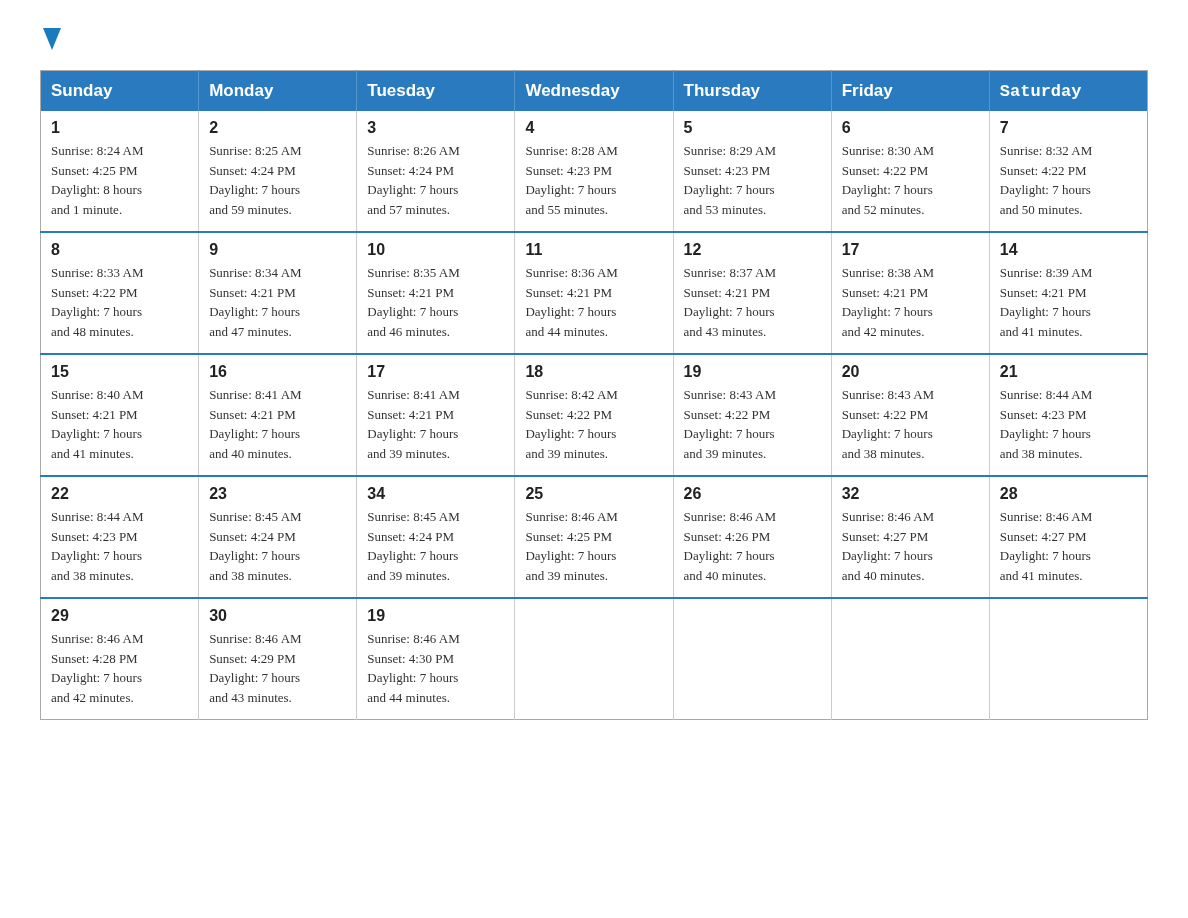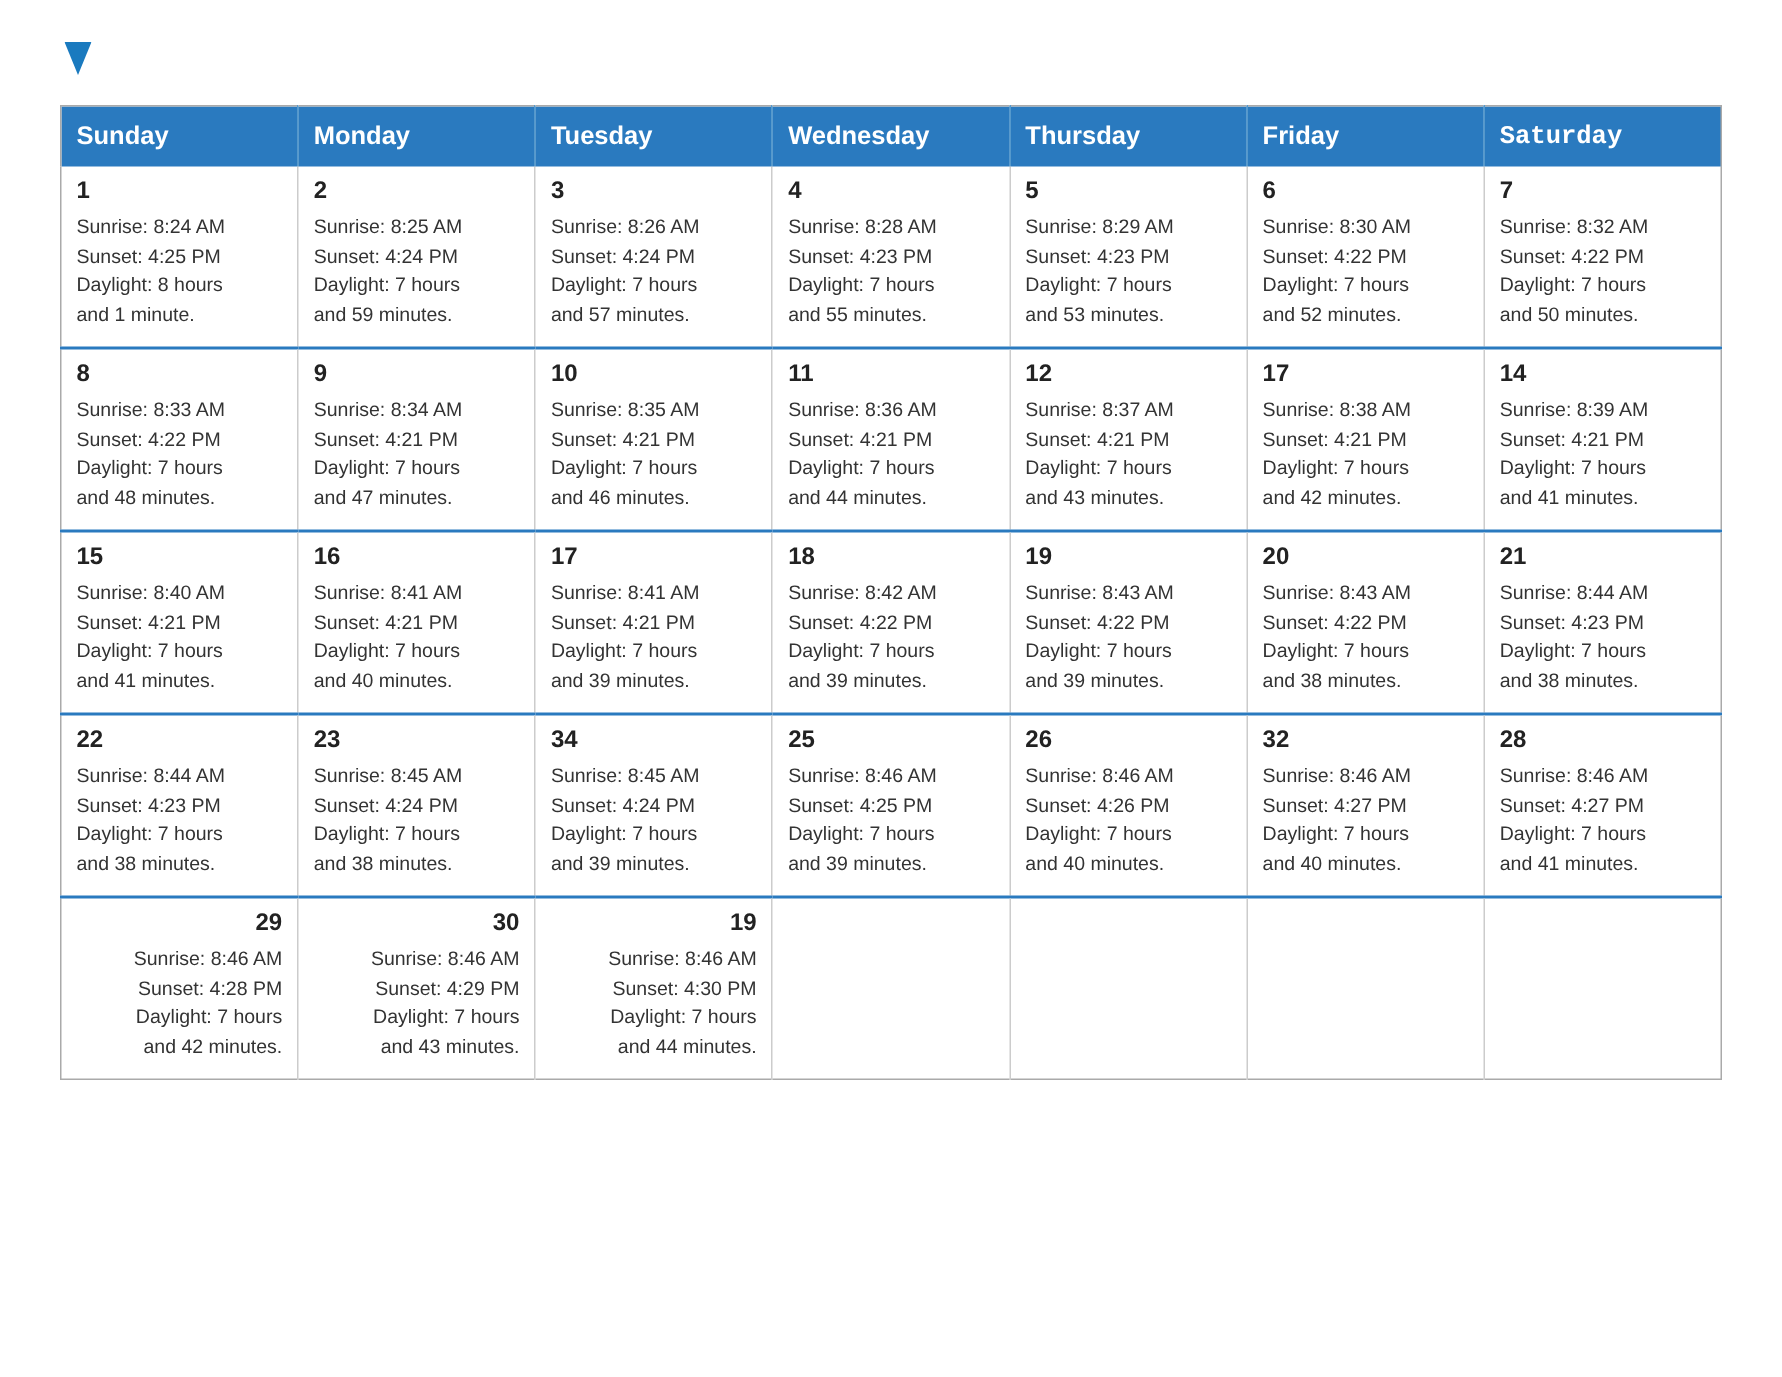--- a/index.html
+++ b/index.html
@@ -69,32 +69,33 @@
       vertical-align: top;
       padding: 8px 10px 12px 10px;
       border-right: 1px solid #ccc;
       border-bottom: 2px solid #2a7abf;
       font-size: 13.5px;
       color: #333;
       width: 14.28%;
       min-height: 90px;
     }
     .calendar-table td:last-child { border-right: none; }
-    .calendar-table tr:last-child td { border-bottom: none; text-align: right; }
+    .calendar-table tr:last-child td { border-bottom: none; }
     .day-number {
       font-size: 16px;
       font-weight: bold;
       color: #222;
       margin-bottom: 4px;
       display: block;
     }
     .day-info {
       font-size: 13px;
       color: #333;
       line-height: 1.5;
+      font-family: Liberation Serif, serif;
     }
     .empty-cell {
       background: #fff;
     }
     .logo-arrow-svg {
       margin-left: 3px;
       margin-top: -2px;
     }
   </style>
 </head>

